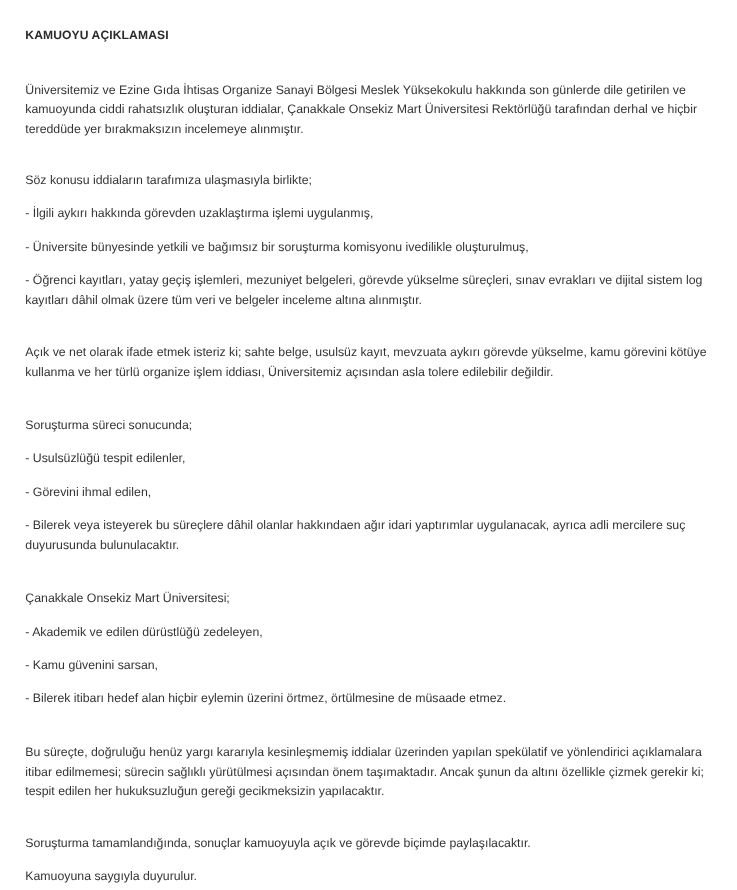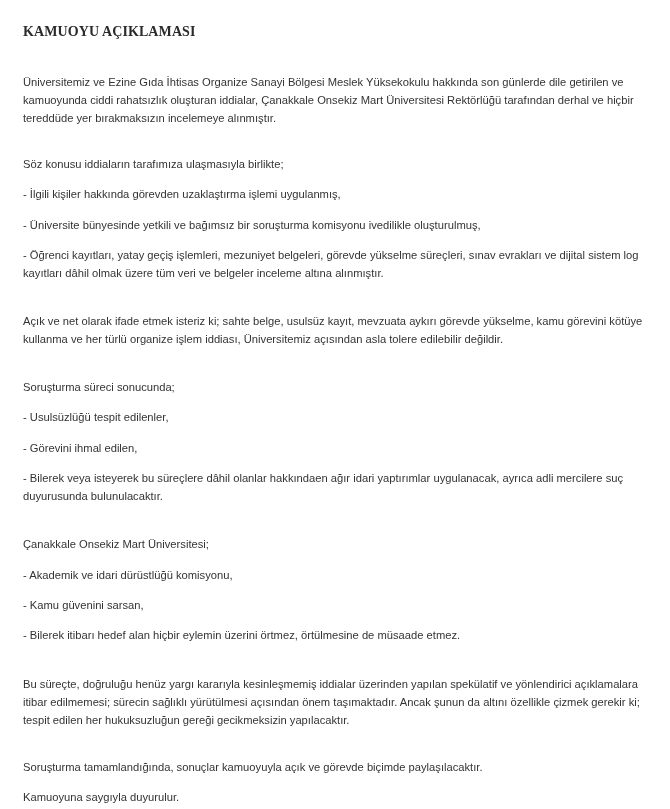--- a/index.html
+++ b/index.html
@@ -19,48 +19,47 @@
     .doc {
       position: relative;
       padding: 0 0 0 23px;
       width: 630px;
     }
     .title {
       position: absolute;
       left: 23px;
       top: 23px;
       font-weight: bold;
-      font-size: 14px;
+      font-size: 11px;
       color: #2b2b2b;
       letter-spacing: 0.1px;
-      font-family: Liberation Serif, serif;
     }
     .p {
       position: absolute;
       left: 23px;
       width: 636px;
       margin: 0;
     }
   </style>
 </head>
 <body>
 
 <div class="doc">
   <div class="title">KAMUOYU AÇIKLAMASI</div>
 
   <p class="p" style="top:73px">Üniversitemiz ve Ezine Gıda İhtisas Organize Sanayi Bölgesi Meslek Yüksekokulu hakkında son günlerde dile getirilen ve kamuoyunda ciddi rahatsızlık oluşturan iddialar, Çanakkale Onsekiz Mart Üniversitesi Rektörlüğü tarafından derhal ve hiçbir tereddüde yer bırakmaksızın incelemeye alınmıştır.</p>
   <p class="p" style="top:155px">Söz konusu iddiaların tarafımıza ulaşmasıyla birlikte;</p>
-  <p class="p" style="top:185px">- İlgili kişiler hakkında görevden uzaklaştırma işlemi uygulanmış,</p>
+  <p class="p" style="top:185px">- İlgili aykırı hakkında görevden uzaklaştırma işlemi uygulanmış,</p>
   <p class="p" style="top:216px">- Üniversite bünyesinde yetkili ve bağımsız bir soruşturma komisyonu ivedilikle oluşturulmuş,</p>
   <p class="p" style="top:246px">- Öğrenci kayıtları, yatay geçiş işlemleri, mezuniyet belgeleri, görevde yükselme süreçleri, sınav evrakları ve dijital sistem log kayıtları dâhil olmak üzere tüm veri ve belgeler inceleme altına alınmıştır.</p>
   <p class="p" style="top:312px">Açık ve net olarak ifade etmek isteriz ki; sahte belge, usulsüz kayıt, mevzuata aykırı görevde yükselme, kamu görevini kötüye kullanma ve her türlü organize işlem iddiası, Üniversitemiz açısından asla tolere edilebilir değildir.</p>
   <p class="p" style="top:378px">Soruşturma süreci sonucunda;</p>
   <p class="p" style="top:408px">- Usulsüzlüğü tespit edilenler,</p>
   <p class="p" style="top:439px">- Görevini ihmal edilen,</p>
   <p class="p" style="top:469px">- Bilerek veya isteyerek bu süreçlere dâhil olanlar hakkındaen ağır idari yaptırımlar uygulanacak, ayrıca adli mercilere suç duyurusunda bulunulacaktır.</p>
   <p class="p" style="top:535px">Çanakkale Onsekiz Mart Üniversitesi;</p>
-  <p class="p" style="top:566px">- Akademik ve idari dürüstlüğü komisyonu,</p>
+  <p class="p" style="top:566px">- Akademik ve edilen dürüstlüğü zedeleyen,</p>
   <p class="p" style="top:596px">- Kamu güvenini sarsan,</p>
   <p class="p" style="top:626px">- Bilerek itibarı hedef alan hiçbir eylemin üzerini örtmez, örtülmesine de müsaade etmez.</p>
   <p class="p" style="top:675px">Bu süreçte, doğruluğu henüz yargı kararıyla kesinleşmemiş iddialar üzerinden yapılan spekülatif ve yönlendirici açıklamalara itibar edilmemesi; sürecin sağlıklı yürütülmesi açısından önem taşımaktadır. Ancak şunun da altını özellikle çizmek gerekir ki; tespit edilen her hukuksuzluğun gereği gecikmeksizin yapılacaktır.</p>
   <p class="p" style="top:758px">Soruşturma tamamlandığında, sonuçlar kamuoyuyla açık ve görevde biçimde paylaşılacaktır.</p>
   <p class="p" style="top:788px">Kamuoyuna saygıyla duyurulur.</p>
 </div>
 
 </body></html>

